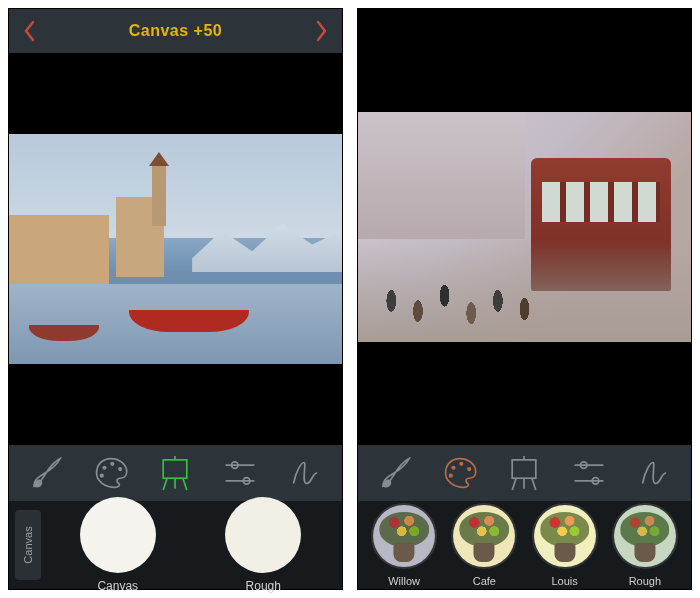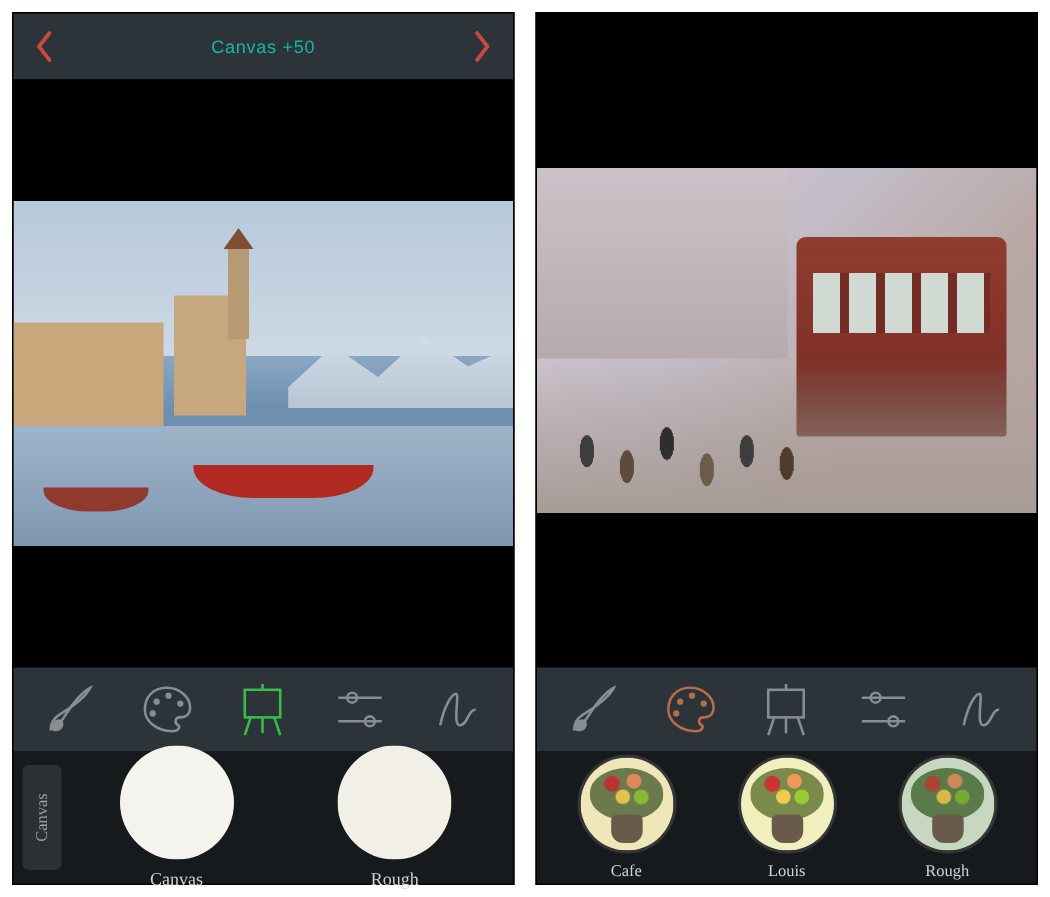--- a/index.html
+++ b/index.html
@@ -27,23 +27,23 @@
   
   .hdr {
     height: 44px;
     background: #2c3339;
     display: flex;
     align-items: center;
     justify-content: space-between;
     padding: 0 10px;
   }
   .hdr .title {
-    color: #14b8a6;
-    font-size: 12px;
-    font-weight: 400;
+    color: #eab308;
+    font-size: 16px;
+    font-weight: 700;
     letter-spacing: .5px;
   }
   .chev { width: 22px; height: 22px; display:flex; align-items:center; justify-content:center;}
   .chev svg { width: 14px; height: 22px; }
   
   .preview {
     flex: 1;
     background: #000;
     display: flex;
     align-items: center;
@@ -69,21 +69,20 @@
   .tool.active svg { stroke: #3abb4a; }
   .tool.active-alt svg { stroke: #b86b4a; }
   
   .strip {
     height: 88px;
     background: #171a1c;
     display: flex;
     align-items: center;
     padding: 0 6px;
     position: relative;
-    font-family: Liberation Serif, serif;
   }
   .vtab {
     width: 26px;
     height: 70px;
     background: #2a3034;
     border-radius: 4px;
     display:flex; align-items:center; justify-content:center;
     margin-right: 4px;
   }
   .vtab span {
@@ -303,20 +302,29 @@
       <div class="tool">
         <svg viewBox="0 0 32 32">
             <path d="M8 24c2-10 6-16 8-16s-2 16 2 16 4-8 8-8"></path>
           </svg>
       </div>
     </div>
 
     <div class="strip">
       <div class="opts small">
         <div class="opt">
+          <div class="thumb fw">
+              <div class="flowers">
+                <div class="bunch"></div>
+                <div class="pot"></div>
+              </div>
+            </div>
+          <div class="opt-lbl">Willow</div>
+        </div>
+        <div class="opt">
           <div class="thumb fc">
               <div class="flowers">
                 <div class="bunch"></div>
                 <div class="pot"></div>
               </div>
             </div>
           <div class="opt-lbl">Cafe</div>
         </div>
         <div class="opt">
           <div class="thumb fl">

